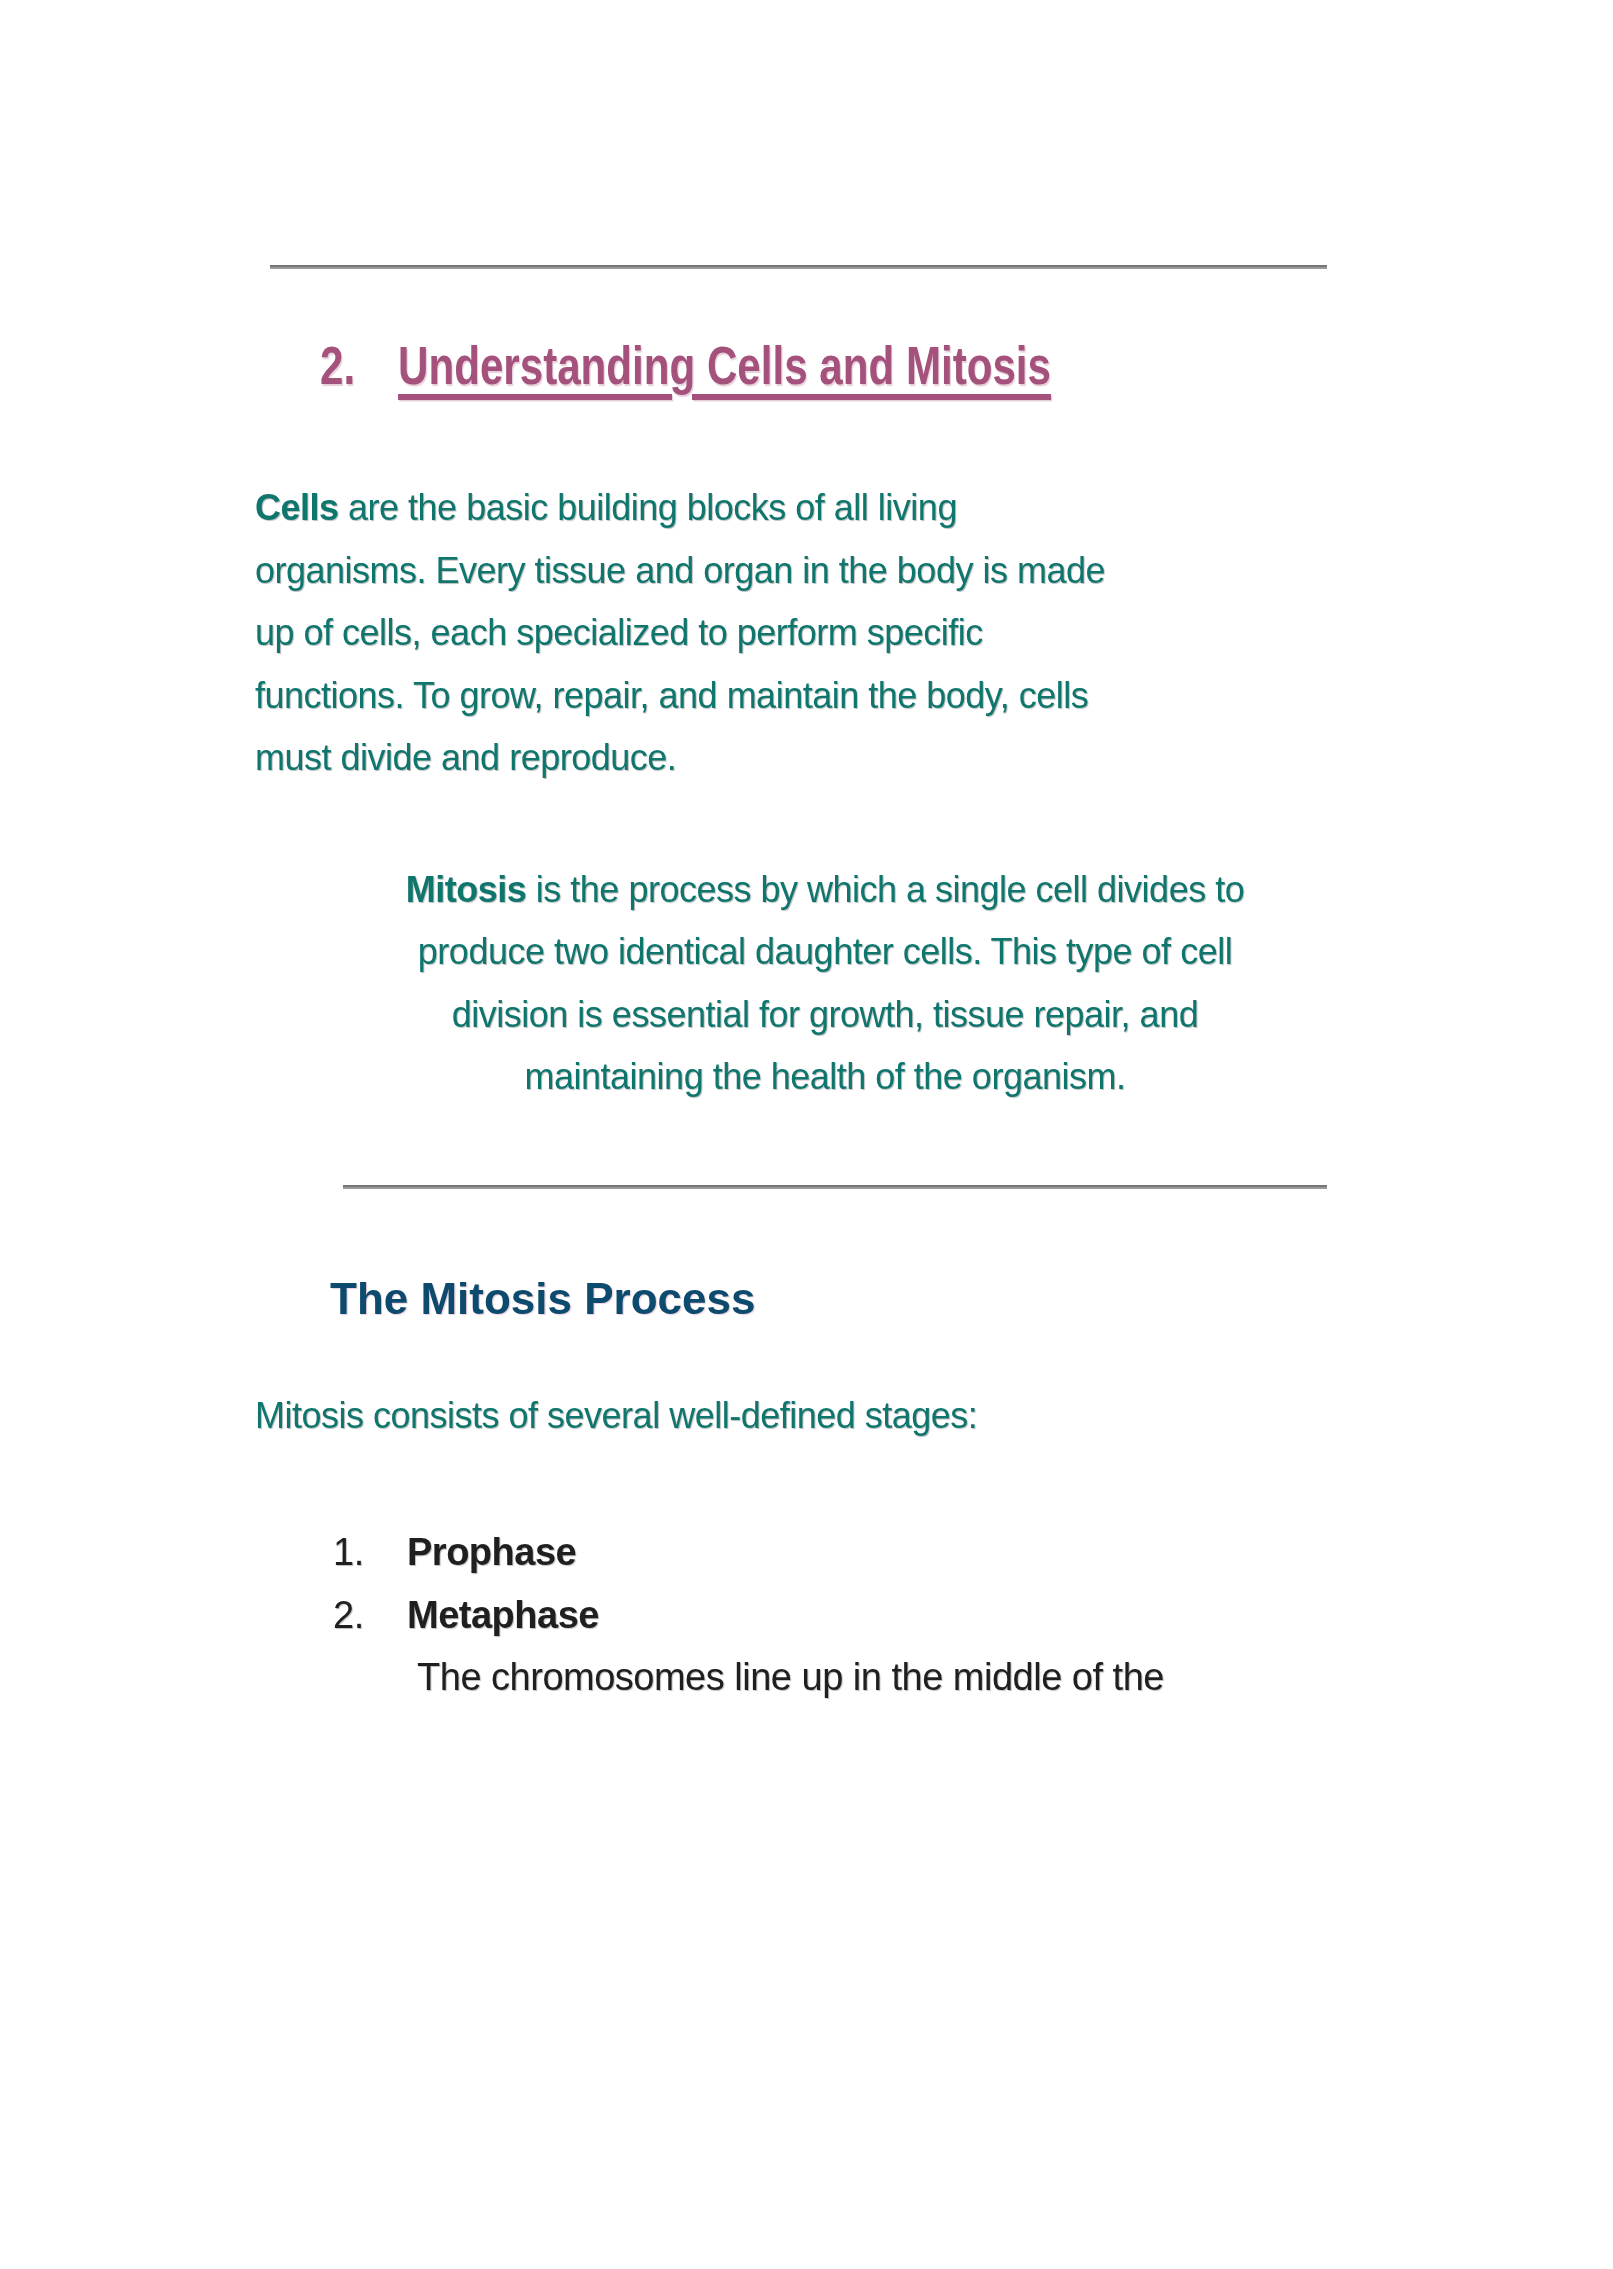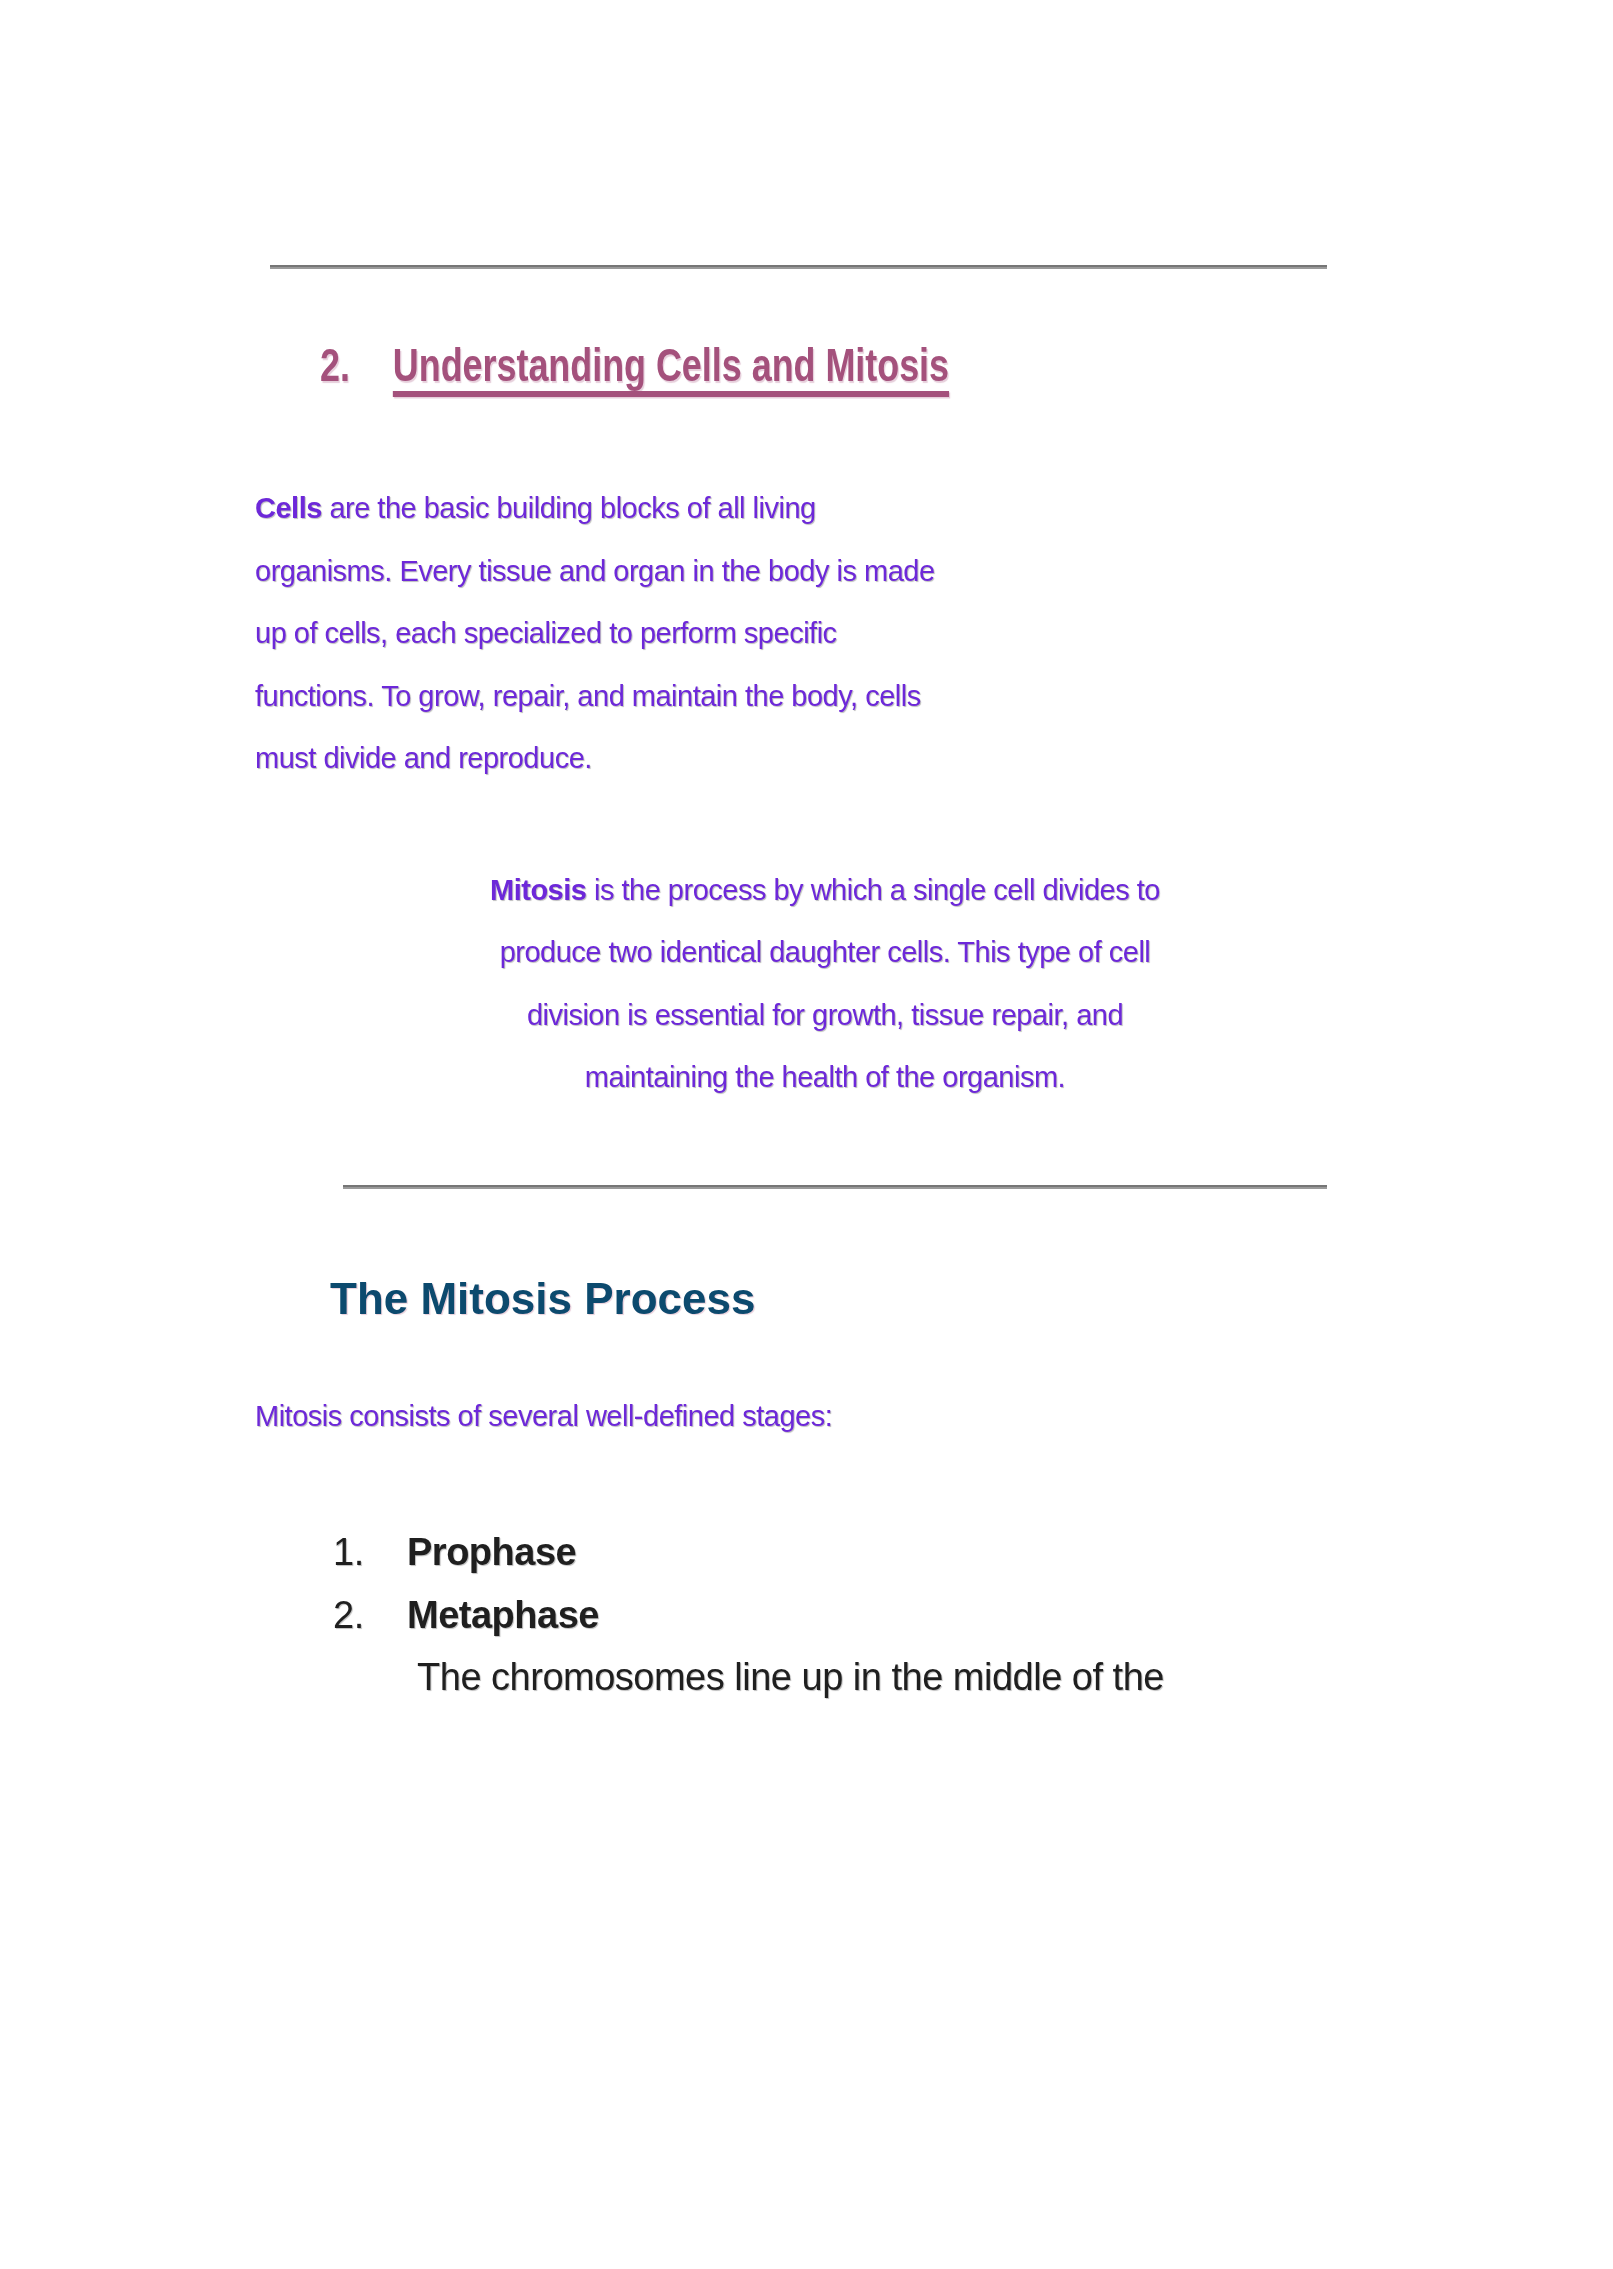--- a/index.html
+++ b/index.html
@@ -26,21 +26,21 @@
     border-top: 2px solid #767676;
   }
   .rule1 {
     margin: 265px 286px 0 270px; 
   }
   .rule2 {
     margin: 76px 286px 0 343px;  
   }
   h1.section-heading {
     margin: 64px 0 0 320px;
-    font-size: 46px;
+    font-size: 54px;
     line-height: 64px;
     font-weight: bold;
     color: #a4517c;
     text-shadow: 1.5px 1.5px 1px rgba(164, 81, 124, 0.28);
     white-space: nowrap;
   }
   .h1-inner {
     display: inline-block;
     transform: scaleX(0.78);
     transform-origin: left center;
@@ -49,24 +49,24 @@
     margin-right: 55px;
   }
   .h1-title {
     text-decoration: underline;
     text-decoration-thickness: 6px;
     text-underline-offset: 10px;
   }
   p.body-p {
     margin: 0 0 0 255px;
     width: 1140px;
-    font-size: 29px;
+    font-size: 36px;
     line-height: 62.5px;
     letter-spacing: -0.5px;
-    color: #6d28d9;
+    color: #0f766e;
     text-shadow: 1px 1px 0.8px rgba(40, 40, 40, 0.30);
   }
   p.p1 { margin-top: 80px; }
   p.p2 { margin-top: 69px; text-align: center; }
   p.intro { margin-top: 58px; }
   .wrap {
     white-space: pre-wrap;
   }
   h2.subsection-heading {
     margin: 82px 0 0 330px;

